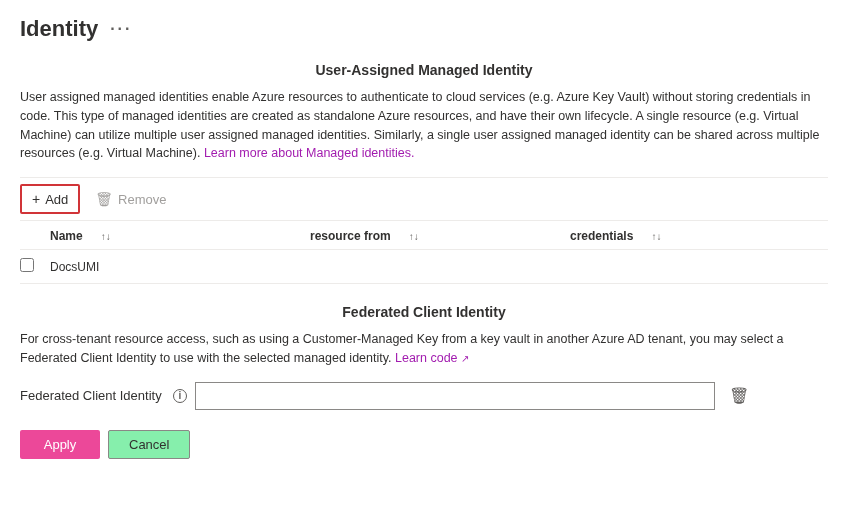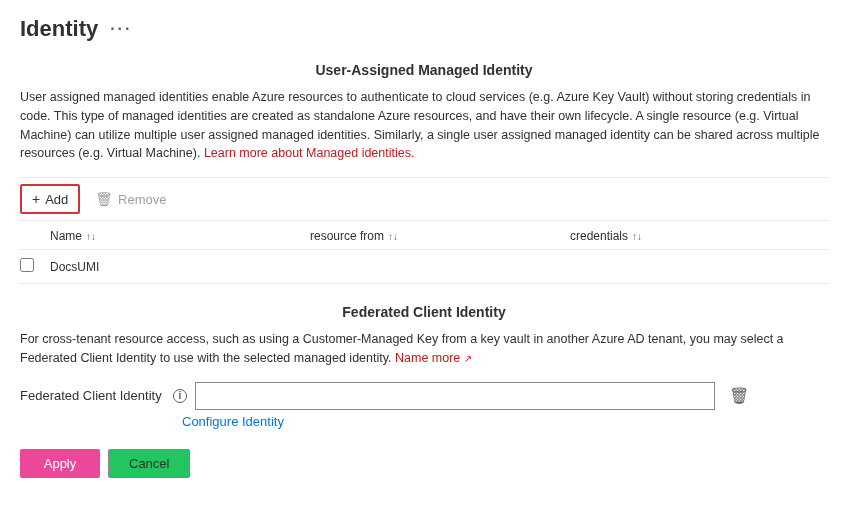--- a/index.html
+++ b/index.html
@@ -33,21 +33,21 @@
       text-align: center;
     }
     .description {
       font-size: 12.5px;
       color: #323130;
       line-height: 1.5;
       margin-bottom: 14px;
       max-width: 810px;
     }
     .description a {
-      color: #b91c1c;
+      color: #a21caf;
       text-decoration: none;
     }
     .toolbar {
       display: flex;
       align-items: center;
       gap: 4px;
       padding: 6px 0;
       border-top: 1px solid #edebe9;
       border-bottom: 1px solid #edebe9;
       margin-bottom: 0;
@@ -85,25 +85,25 @@
     }
     .table-header {
       display: grid;
       grid-template-columns: 30px 220px 40px 220px 40px 160px 40px;
       padding: 8px 0 6px 0;
       border-bottom: 1px solid #edebe9;
       align-items: center;
     }
     .col-header {
       font-size: 12px;
-      font-weight: 400;
-      color: #323130;
-      display: flex;
-      align-items: center;
-      gap: 4px;
+      font-weight: 700;
+      color: #323130;
+      display: flex;
+      align-items: center;
+      gap: 18px;
     }
     .sort-icon {
       font-size: 10px;
       color: #605e5c;
     }
     .table-row {
       display: grid;
       grid-template-columns: 30px 220px 40px 220px 40px 160px 40px;
       padding: 8px 0;
       border-bottom: 1px solid #edebe9;
@@ -183,21 +183,21 @@
       color: #fff;
       border: none;
       padding: 6px 20px;
       font-size: 13px;
       font-family: inherit;
       cursor: pointer;
       min-width: 80px;
       border-radius: 2px;
     }
     .btn-secondary {
-      background: #22c55e;
+      background: #86efac;
       color: #323130;
       border: 1px solid #8a8886;
       padding: 6px 20px;
       font-size: 13px;
       font-family: inherit;
       cursor: pointer;
       min-width: 80px;
       border-radius: 2px;
     }
   </style>
@@ -260,39 +260,34 @@
       <div></div>
     </div>
   </div>
 </div>
 
 <div class="federated-section">
   <div class="section-title">Federated Client Identity</div>
   <p class="description">
     <span>For cross-tenant resource access, such as using a Customer-Managed Key from a key vault in another Azure AD tenant, you may select a Federated Client Identity to use with the selected managed identity.</span>
     <a href="#">
-      <span>Name more</span>
+      <span>Learn code</span>
       <span style="font-size:10px;">↗</span>
     </a>
   </p>
 
   <div class="federated-row">
     <label class="federated-label">Federated Client Identity</label>
     <span class="info-icon">i</span>
     <input type="text" class="federated-input" value="" style="">
     <button class="delete-icon-btn" title="Delete">
       <span>🗑</span>
     </button>
   </div>
 
-  <span class="configure-link">
-    <a href="#">
-      <span>Configure Identity</span>
-    </a>
-  </span>
 </div>
 
 <div class="footer-buttons">
   <button class="btn-primary">
     <span>Apply</span>
   </button>
   <button class="btn-secondary">
     <span>Cancel</span>
   </button>
 </div>

